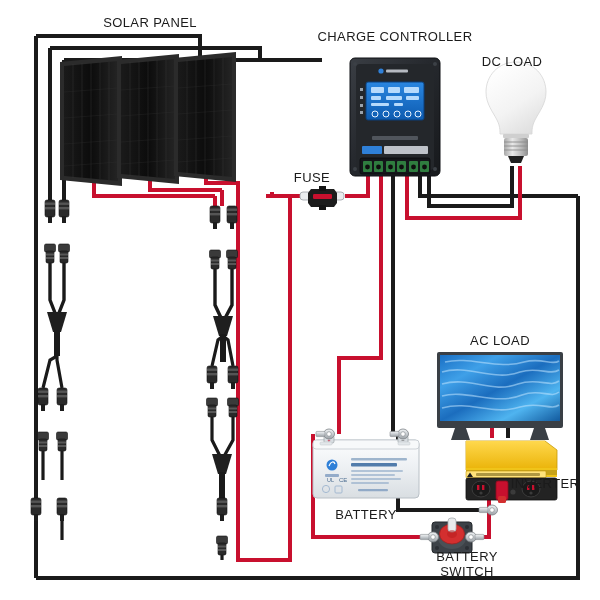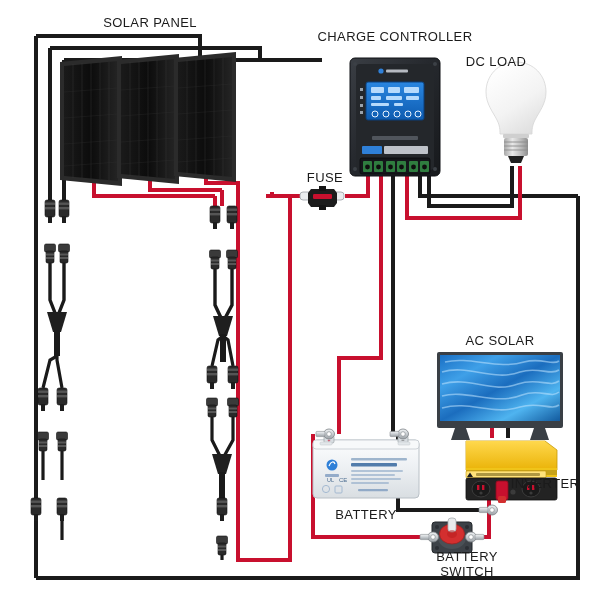--- a/index.html
+++ b/index.html
@@ -438,21 +438,21 @@
         </g>
   </g>
 
   <g>
     <use href="#lug" x="492" y="510"></use>
   </g>
 </svg>
 
 <div class="lbl" style="left:300px;top:30px;width:190px;">CHARGE CONTROLLER</div>
 <div class="lbl" style="left:60px;top:16px;width:180px;">SOLAR PANEL</div>
-<div class="lbl" style="left:456px;top:55px;width:80px;">DC LOAD</div>
-<div class="lbl" style="left:301px;top:171px;width:48px;">FUSE</div>
-<div class="lbl" style="left:460px;top:334px;width:80px;">AC SOLAR</div>
+<div class="lbl" style="left:472px;top:55px;width:80px;">DC LOAD</div>
+<div class="lbl" style="left:288px;top:171px;width:48px;">FUSE</div>
+<div class="lbl" style="left:460px;top:334px;width:80px;">AC LOAD</div>
 <div class="lbl" style="left:316px;top:508px;width:100px;">BATTERY</div>
 <div class="lbl" style="left:500px;top:477px;width:90px;">INVERTER</div>
 <div class="lbl" style="left:412px;top:550px;width:110px;">BATTERY
 SWITCH</div>
 
 </div>
 
 </body></html>

